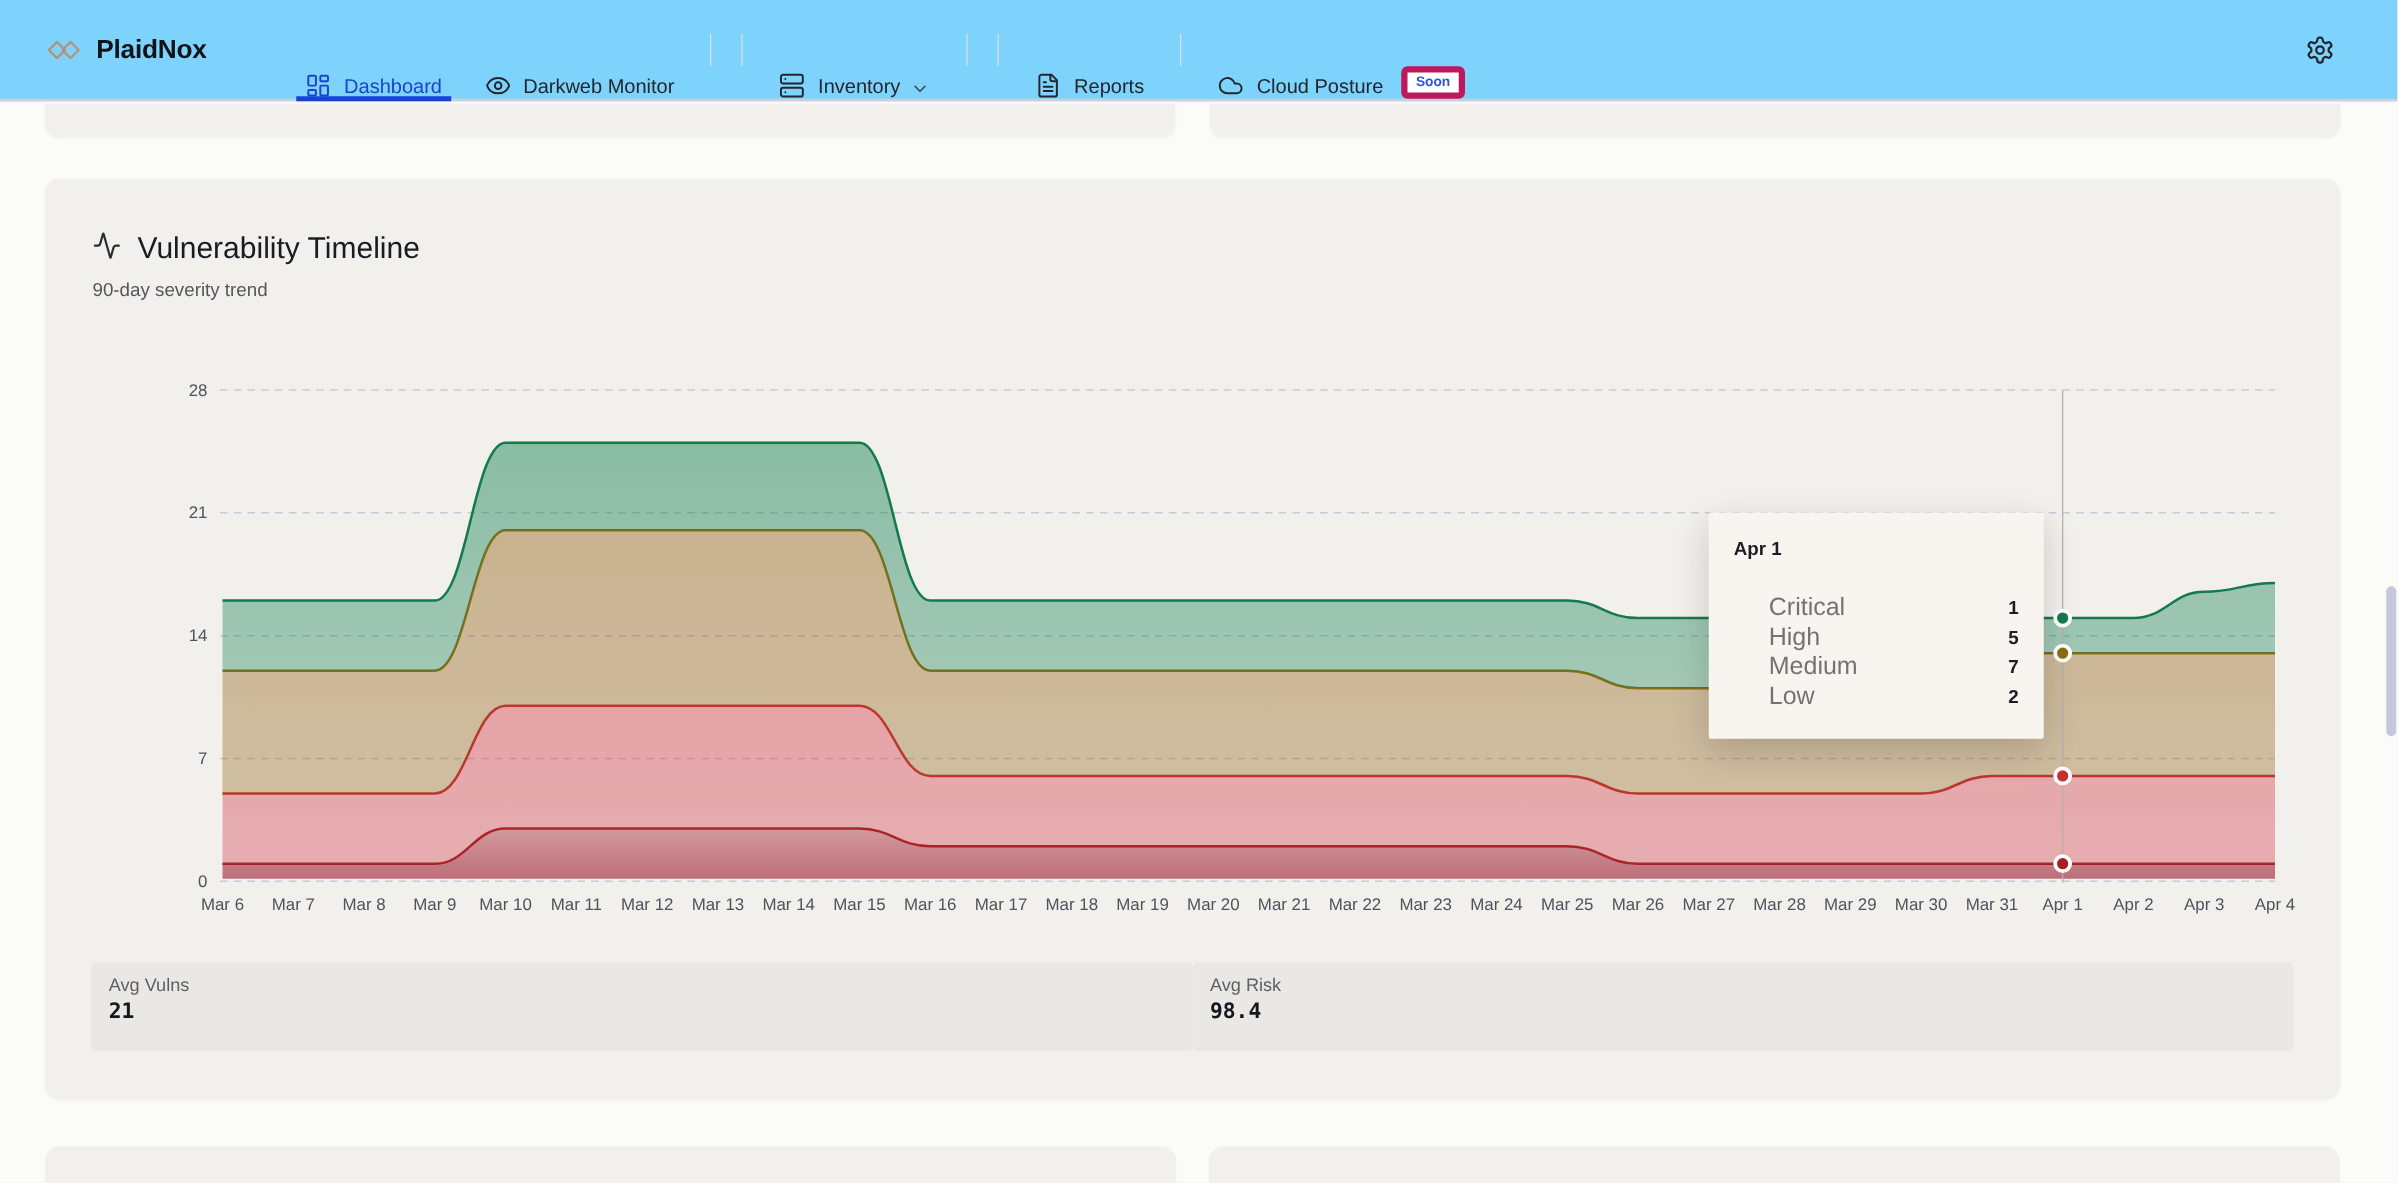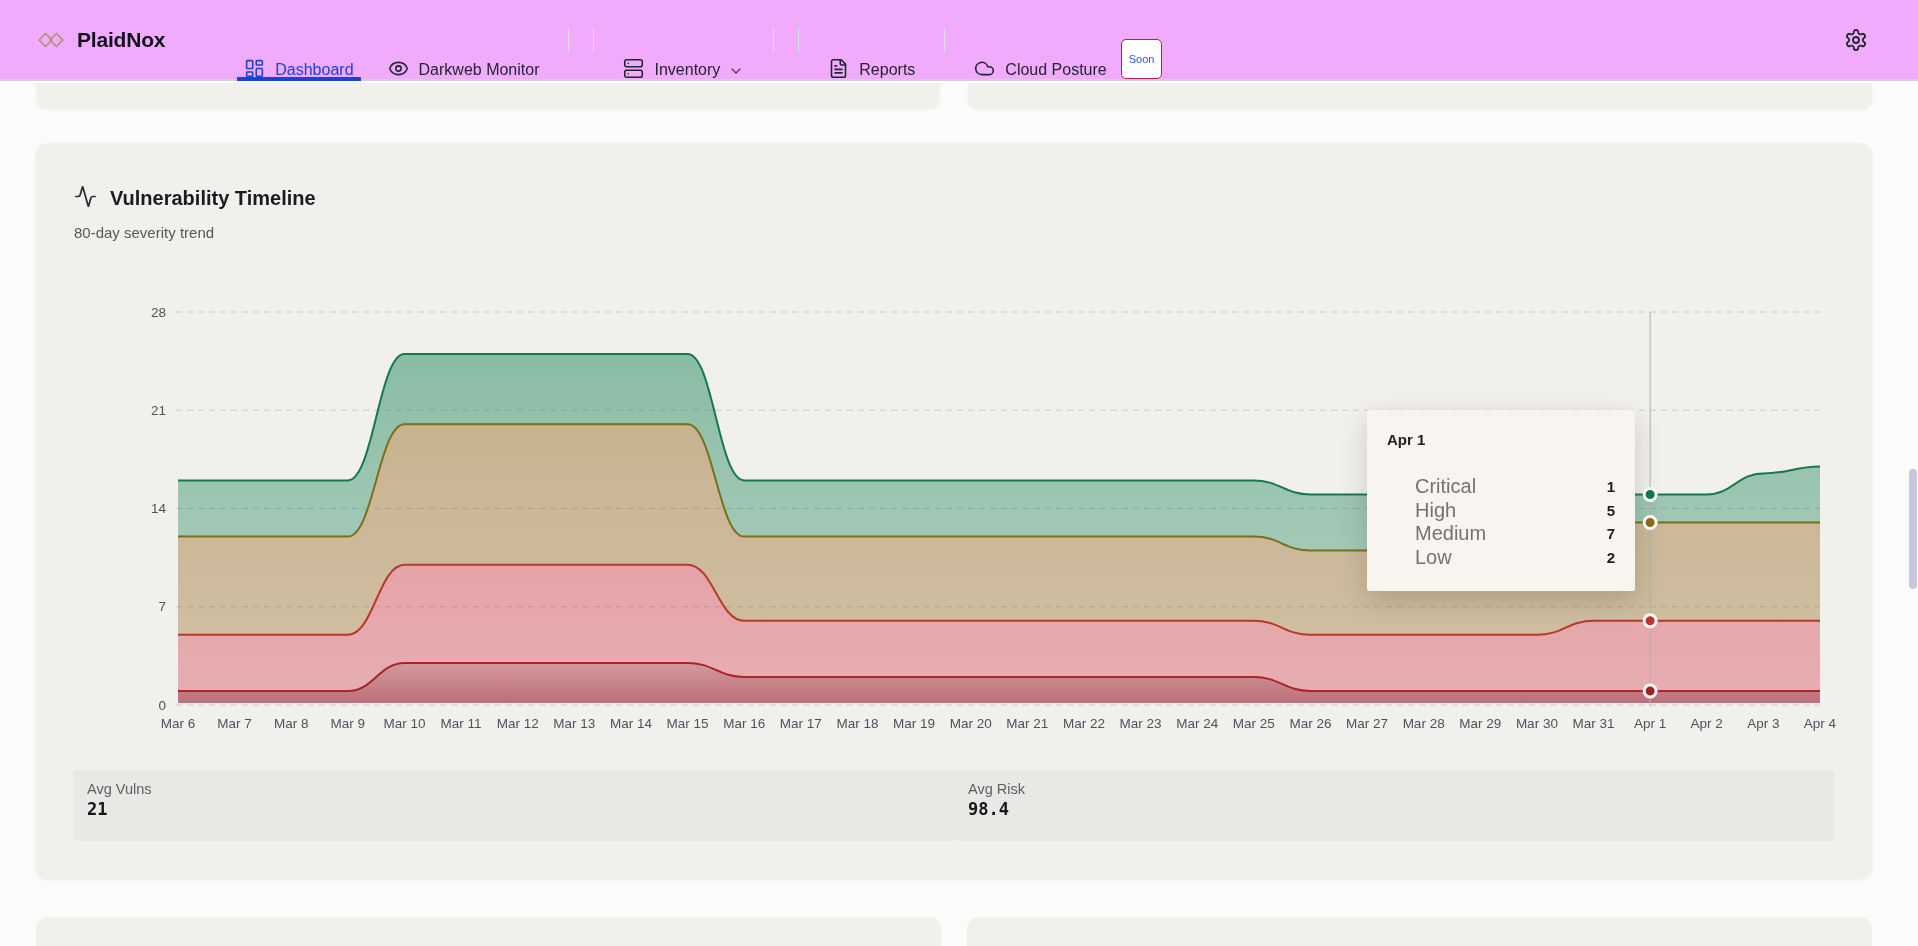--- a/index.html
+++ b/index.html
@@ -1,40 +1,40 @@
 <!DOCTYPE html>
 <html><head>
 <meta charset="utf-8">
 <style>
   *{box-sizing:border-box}
   html,body{margin:0;padding:0}
   body{width:1918px;height:946px;background:#fbfbfa;font-family:"Liberation Sans",sans-serif;position:relative;overflow:hidden}
   
-  .topnav{position:absolute;top:0;left:0;width:1918px;height:81px;background:#f0abfc;border-bottom:2px solid #ccd0da;display:flex;align-items:center;padding:0 46px 0 38px;z-index:10}
+  .topnav{position:absolute;top:0;left:0;width:1918px;height:81px;background:#7dd3fc;border-bottom:2px solid #ccd0da;display:flex;align-items:center;padding:0 46px 0 38px;z-index:10}
   .brand{display:flex;align-items:center;gap:13px;margin-right:62px}
   .brand-name{font-size:21px;font-weight:bold;color:#111319;letter-spacing:-0.2px}
   .logo{color:#b5917a;display:flex}
   .nav-items{display:flex;align-items:center;height:100%;flex:1}
   .nav-item{display:flex;align-items:flex-end;gap:10px;padding:0 17px;height:100%;position:relative;color:#23262e;font-size:16px;cursor:pointer;white-space:nowrap}
   .nav-item .chev{color:#3c3f47;margin-left:-2px}
   .nav-item.active{color:#1a43d4}
   .nav-item.active::after{content:'';position:absolute;bottom:-2px;left:10px;right:10px;height:4px;background:#1a43d4}
   .nav-sep{width:1px;height:26px;background:#dcdde2;margin:0 12px}
-  .soon-badge{font-size:11px;font-weight:normal;color:#2f55d4;border:1px solid #be185d;border-radius:5px;padding:12px 7px;margin-left:4px;background:#fff;line-height:1.3}
+  .soon-badge{font-size:11px;font-weight:bold;color:#2f55d4;border:5px solid #be185d;border-radius:5px;padding:1px 7px;margin-left:4px;background:#fff;line-height:1.3}
   .settings-btn{margin-left:auto;background:none;border:none;color:#23262e;cursor:pointer;padding:4px;display:flex}
   
   .partial-card{position:absolute;background:#f2f0ed;box-shadow:0 2px 3px rgba(20,20,20,0.05)}
   #pc-tl{left:36px;top:83px;width:904px;height:25px;border-radius:0 0 10px 10px}
   #pc-tr{left:968px;top:83px;width:904px;height:25px;border-radius:0 0 10px 10px}
   #pc-bl{left:36px;top:917px;width:905px;height:29px;border-radius:12px 12px 0 0;box-shadow:none}
   #pc-br{left:967px;top:917px;width:905px;height:29px;border-radius:12px 12px 0 0;box-shadow:none}
   
   .main-card{position:absolute;left:36px;top:143px;width:1836px;height:736px;background:#f2f0ed;border-radius:12px;box-shadow:0 1px 3px rgba(20,20,20,0.06);z-index:1}
   .card-head{position:absolute;left:38px;top:42px;display:flex;align-items:center;gap:13px;color:#191c22}
-  .card-title{font-size:20px;font-weight:bold}
+  .card-title{font-size:24px;font-weight:normal}
   .card-head .act{color:#2a2d35}
   .card-sub{position:absolute;left:38px;top:81px;font-size:15px;color:#55575c}
   
   .chart-svg{position:absolute;left:0;top:0;z-index:2;pointer-events:none}
   .chart-svg text{font-family:"Liberation Sans",sans-serif}
   
   .tooltip{position:absolute;left:1367px;top:410px;width:268px;height:181px;background:#f8f5f0;box-shadow:0 10px 28px rgba(30,30,30,0.18);border-radius:2px;z-index:3;padding:21px 20px}
   .tt-title{font-size:15px;font-weight:bold;color:#1c1e24;margin-bottom:27px}
   .tt-row{display:flex;justify-content:space-between;height:23.5px;align-items:center;padding-left:28px}
   .tt-label{font-size:20px;color:#737373}
@@ -125,21 +125,21 @@
 <div class="partial-card" id="pc-bl"></div>
 <div class="partial-card" id="pc-br"></div>
 
 <section class="main-card">
   <div class="card-head">
     <span class="act"><svg viewBox="0 0 24 24" width="23" height="23" fill="none" stroke="currentColor" stroke-width="1.8" stroke-linecap="round" stroke-linejoin="round">
           <path d="M22 12h-2.48a2 2 0 0 0-1.93 1.46l-2.35 8.36a.25.25 0 0 1-.48 0L9.24 2.18a.25.25 0 0 0-.48 0l-2.35 8.36A2 2 0 0 1 4.49 12H2"></path>
         </svg></span>
     <span class="card-title">Vulnerability Timeline</span>
   </div>
-  <div class="card-sub">80-day severity trend</div>
+  <div class="card-sub">90-day severity trend</div>
 </section>
 
 <svg class="chart-svg" width="1918" height="946" viewBox="0 0 1918 946">
     <g>
       <line x1="176" x2="1820" y1="705" y2="705" stroke="#c6c9da" stroke-width="1.2" stroke-dasharray="6 5"></line>
       <line x1="176" x2="1820" y1="606.75" y2="606.75" stroke="#c6c9da" stroke-width="1.2" stroke-dasharray="6 5"></line>
       <line x1="176" x2="1820" y1="508.5" y2="508.5" stroke="#c6c9da" stroke-width="1.2" stroke-dasharray="6 5"></line>
       <line x1="176" x2="1820" y1="410.25" y2="410.25" stroke="#c6c9da" stroke-width="1.2" stroke-dasharray="6 5"></line>
       <line x1="176" x2="1820" y1="312" y2="312" stroke="#c6c9da" stroke-width="1.2" stroke-dasharray="6 5"></line>
     </g>

